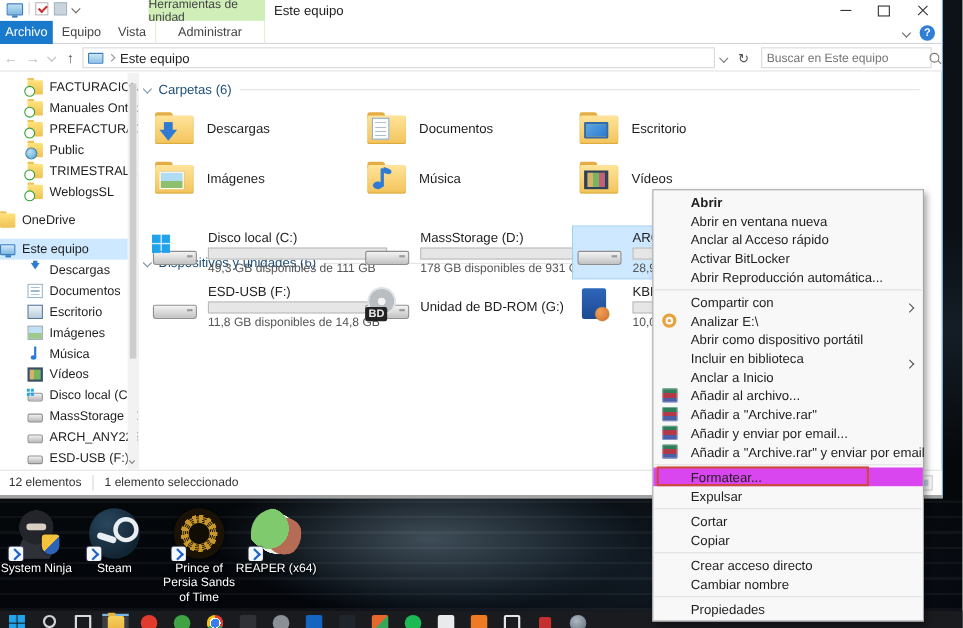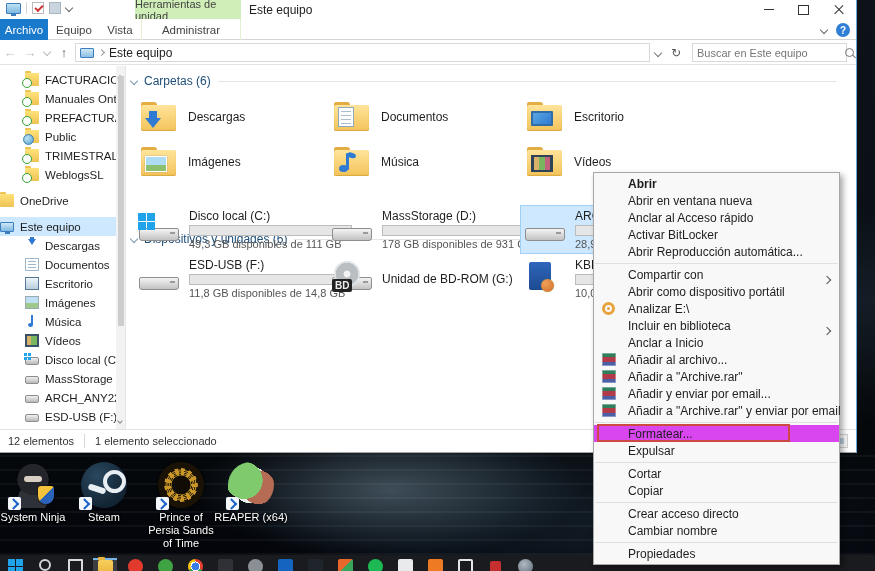--- a/index.html
+++ b/index.html
@@ -70,21 +70,21 @@
   .tg-multi { background:linear-gradient(135deg,#e8682c 50%,#3aa65c 50%); }
   .tg-spotify { background:#1db954; border-radius:50%; }
   .tg-white { background:#e8eaec; }
   .tg-orange { background:#ef7a24; }
   .tg-outline { border:2px solid #e4e6e8; background:transparent; }
   .tg-redsm { background:#c62f2f; width:11px; height:13px; margin-top:2px; }
   .tg-steamgray { background:radial-gradient(circle at 40% 35%, #aeb8c2, #5c6a76); border-radius:50%; }
 
   
   .window { position:absolute; left:0; top:0; width:857px; height:453px; background:#fff;
-    border-right:1px solid #66a8d8; border-bottom:1px solid #a3a3a3; z-index:5; }
+    border-right:1px solid #66a8d8; border-bottom:3px solid #a3a3a3; z-index:5; }
 
   
   .titlebar { position:relative; height:19px; background:#fff; }
   .qat { position:absolute; left:6px; top:2px; display:flex; align-items:center; gap:5px; }
   .qat-sep { width:1px; height:12px; background:#d5d5d5; }
   .qat-pc { width:15px; height:11px; border:1px solid #3a7ebf; border-radius:1px;
     background:linear-gradient(#bfe0f4,#7db9e0); position:relative; }
   .qat-pc::after { content:''; position:absolute; left:4px; bottom:-3px; width:5px; height:2px; background:#3a7ebf; }
   .qat-check { width:12px; height:12px; border:1px solid #b9b9b9; background:#fff; position:relative; }
   .qat-check::after { content:''; position:absolute; left:2px; top:2px; width:6px; height:3px;
@@ -624,25 +624,25 @@
     </div>
   <div class="cmi">
       <span>Abrir Reproducción automática...</span>
     </div>
   <div class="cmsep"></div>
   <div class="cmi">
       <span>Compartir con</span>
       <span class="sub"><span class="chev r"></span></span>
     </div>
   <div class="cmi">
-      <span>Abrir como dispositivo portátil</span>
-    </div>
-  <div class="cmi">
       <span class="cm-ic cm-scan"></span>
       <span>Analizar E:\</span>
+    </div>
+  <div class="cmi">
+      <span>Abrir como dispositivo portátil</span>
     </div>
   <div class="cmi">
       <span>Incluir en biblioteca</span>
       <span class="sub"><span class="chev r"></span></span>
     </div>
   <div class="cmi">
       <span>Anclar a Inicio</span>
     </div>
   <div class="cmi">
       <span class="cm-ic cm-rar"></span>

